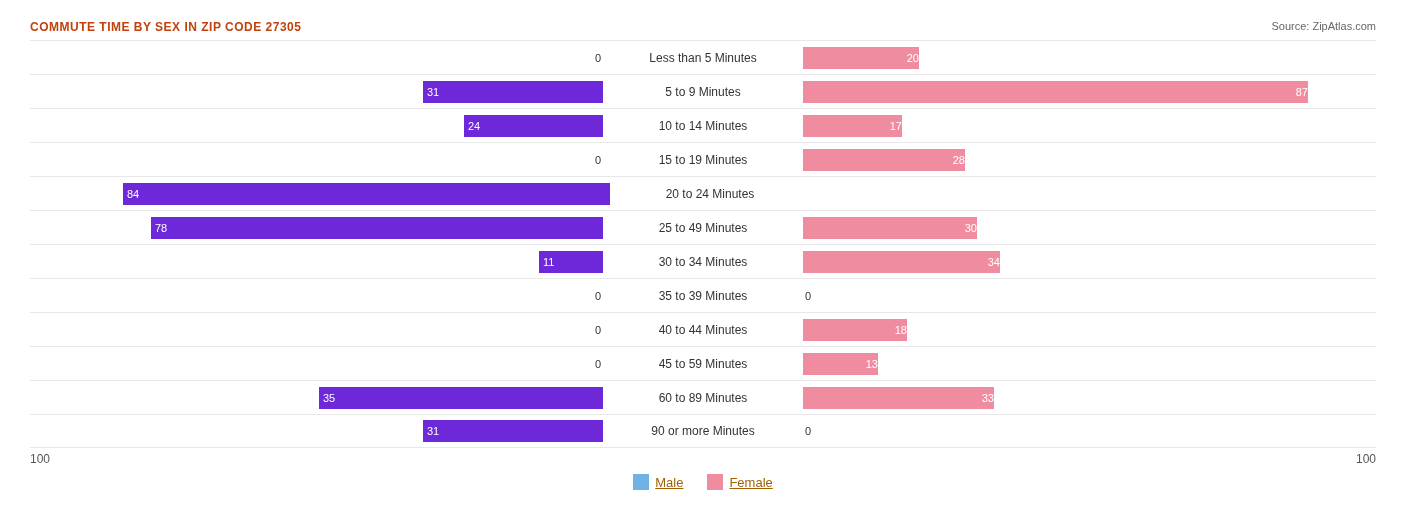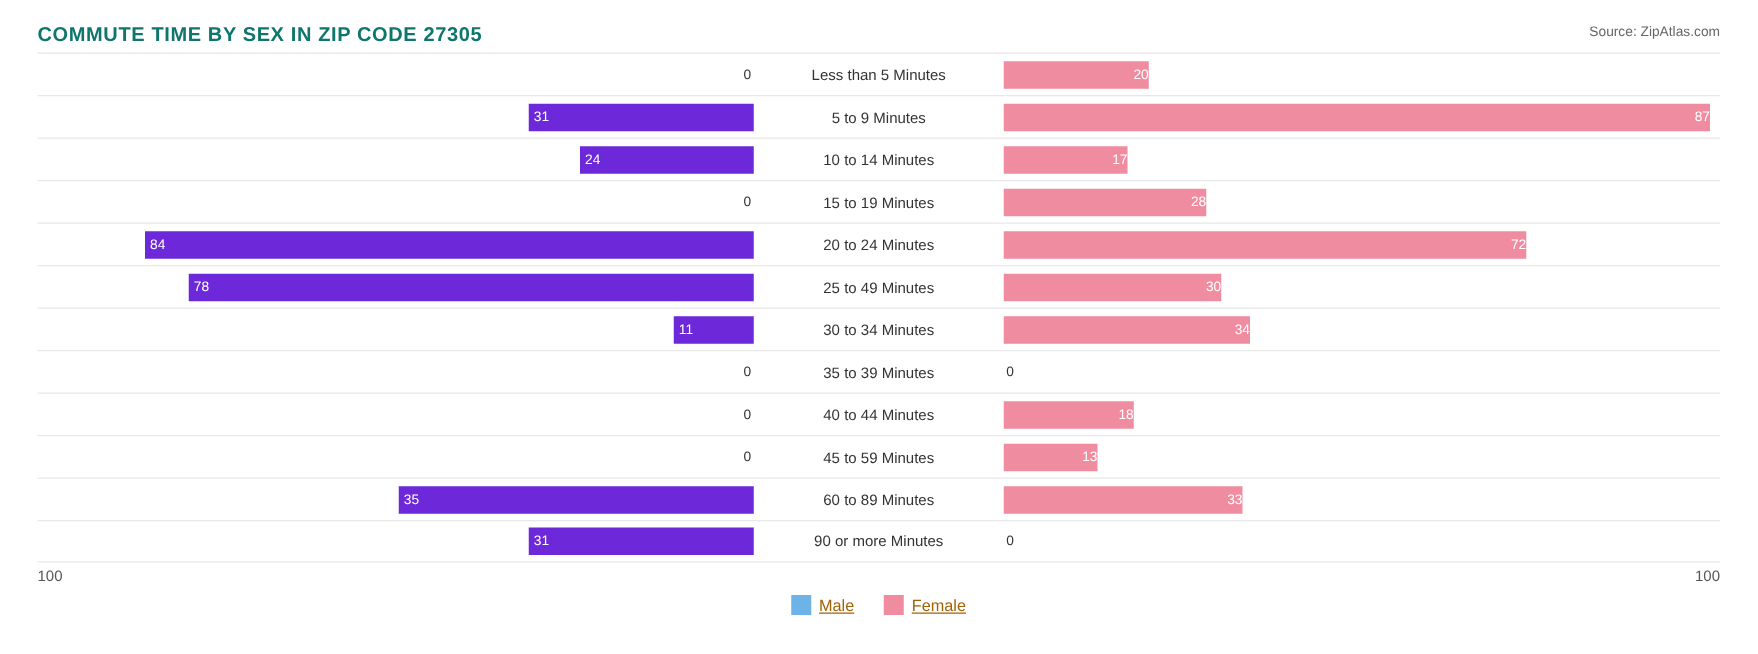--- a/index.html
+++ b/index.html
@@ -4,25 +4,25 @@
   <style>
     * { box-sizing: border-box; margin: 0; padding: 0; }
     body {
       font-family: Arial, sans-serif;
       background: #fff;
       width: 1406px;
       min-height: 523px;
       padding: 20px 30px;
     }
     .chart-title {
-      font-size: 16px;
+      font-size: 12px;
       font-weight: bold;
       text-transform: uppercase;
       letter-spacing: 0.5px;
-      color: #0f766e;
+      color: #c2410c;
       margin-bottom: 4px;
     }
     .source-line {
       font-size: 11px;
       color: #666;
       text-align: right;
       margin-bottom: 8px;
     }
     .chart-container {
       width: 100%;
@@ -180,21 +180,21 @@
         <div class="left-section">
           <div class="male-bar-wrap">
             <div class="male-bar" style="width: 180px;">
               <span class="male-val-inside">31</span>
             </div>
           </div>
         </div>
         <div class="center-label">5 to 9 Minutes</div>
         <div class="right-section">
           <div class="female-bar-wrap">
-            <div class="female-bar" style="width: 565px;">
+            <div class="female-bar" style="width: 505px;">
               <span class="female-val-inside">87</span>
             </div>
           </div>
         </div>
       </div>
       <div class="bar-row">
         <div class="left-section">
           <div class="male-bar-wrap">
             <div class="male-bar" style="width: 139px;">
               <span class="male-val-inside">24</span>
@@ -227,27 +227,20 @@
       </div>
       <div class="bar-row">
         <div class="left-section">
           <div class="male-bar-wrap">
             <div class="male-bar" style="width: 487px;">
               <span class="male-val-inside">84</span>
             </div>
           </div>
         </div>
         <div class="center-label">20 to 24 Minutes</div>
-        <div class="right-section">
-          <div class="female-bar-wrap">
-            <div class="female-bar" style="width: 418px;">
-              <span class="female-val-inside">72</span>
-            </div>
-          </div>
-        </div>
       </div>
       <div class="bar-row">
         <div class="left-section">
           <div class="male-bar-wrap">
             <div class="male-bar" style="width: 452px;">
               <span class="male-val-inside">78</span>
             </div>
           </div>
         </div>
         <div class="center-label">25 to 49 Minutes</div>

